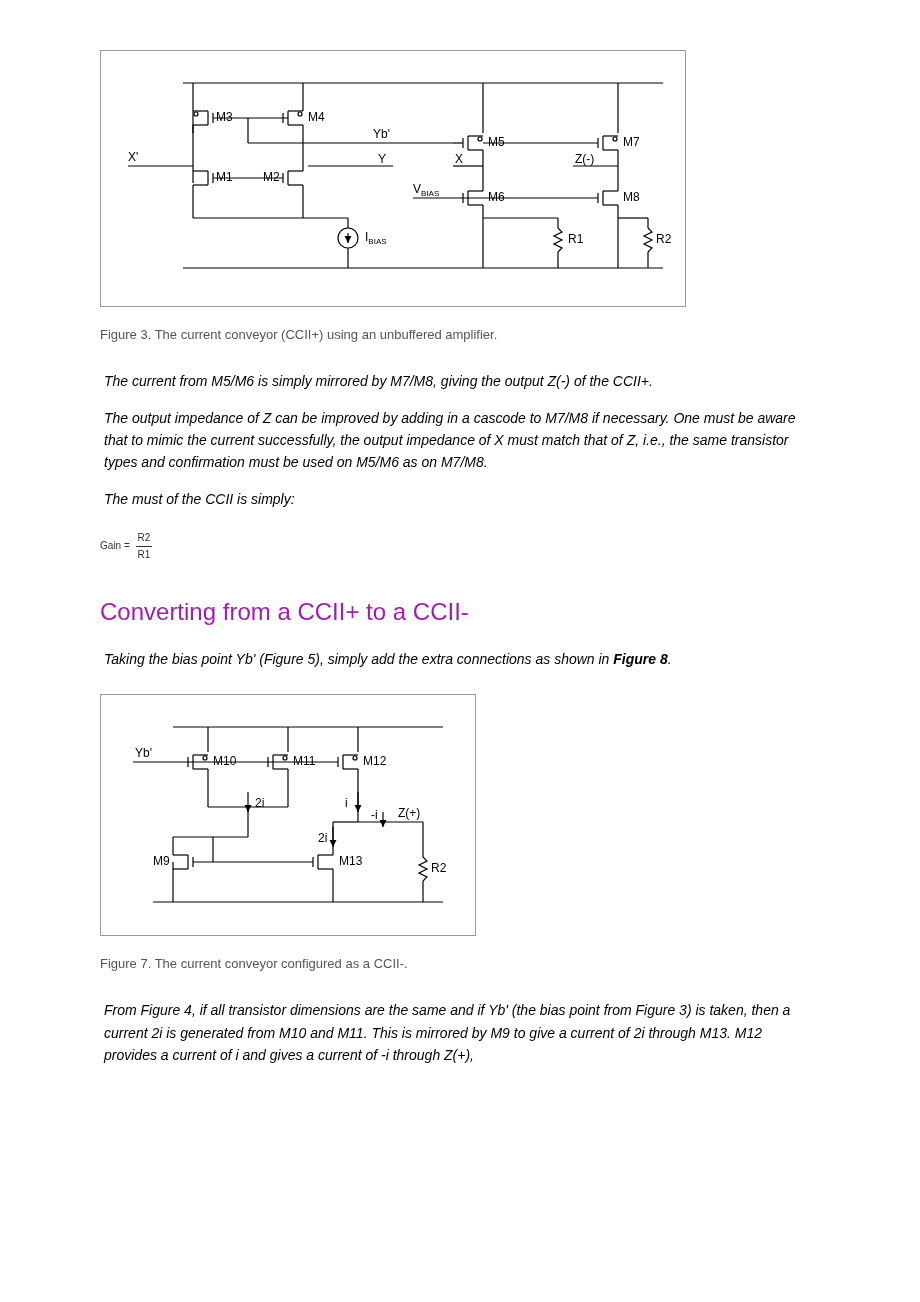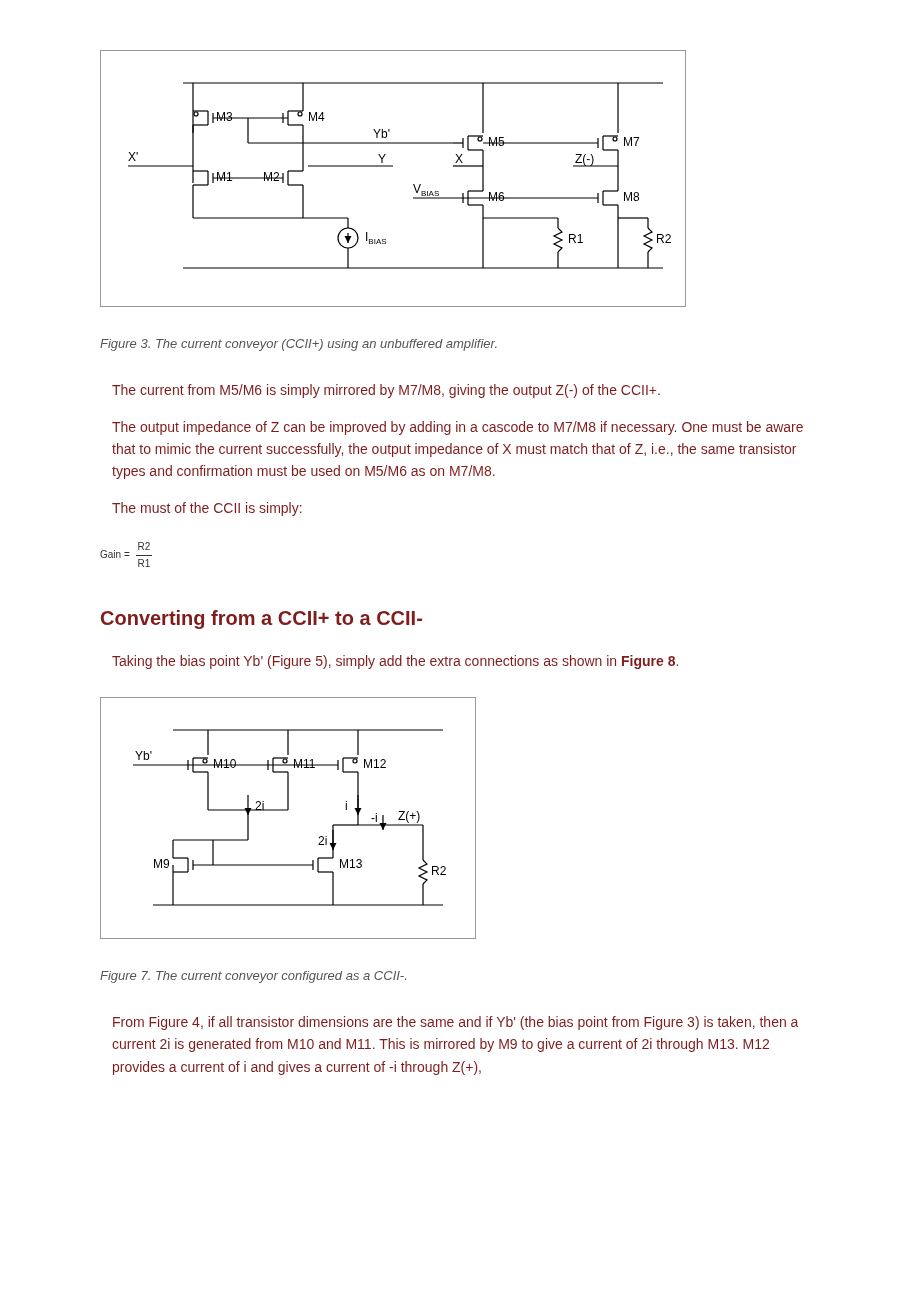--- a/index.html
+++ b/index.html
@@ -12,33 +12,33 @@
     line-height: 1.6;
   }
   .figure-box {
     border: 1px solid #999;
     background: #fff;
     margin: 10px 0;
     padding: 12px;
     display: inline-block;
   }
   .figure-caption {
+    color: #555;
+    margin: 8px 0 24px 0;
+    font-size: 13px;
+  }
+  p {
+    margin: 14px 4px;
+    color: #000000;
     font-style: italic;
-    color: #555;
-    margin: 17px 0 24px 0;
-    font-size: 13px;
-  }
-  p {
-    margin: 14px 12px;
-    color: #7f1d1d;
   }
   h2 {
-    font-size: 20px;
-    font-weight: bold;
-    color: #7f1d1d;
+    font-size: 24px;
+    font-weight: normal;
+    color: #a21caf;
     margin: 30px 0 16px 0;
   }
   .equation {
     margin: 20px 0;
     font-family: Arial, sans-serif;
     font-size: 10px;
     color: #333;
   }
   .frac {
     display: inline-block;

